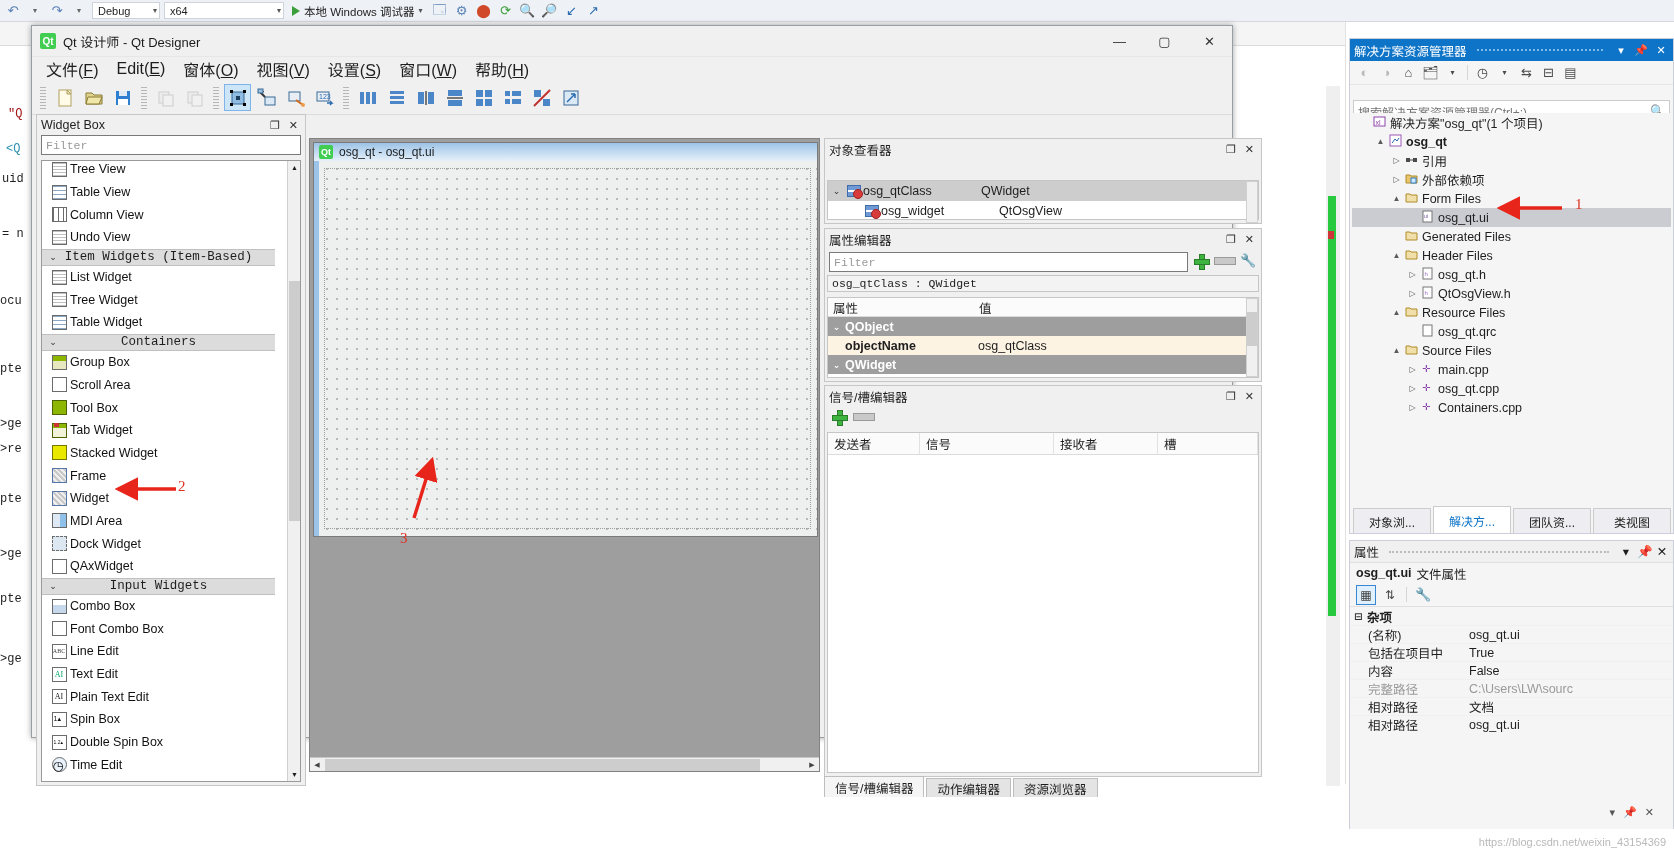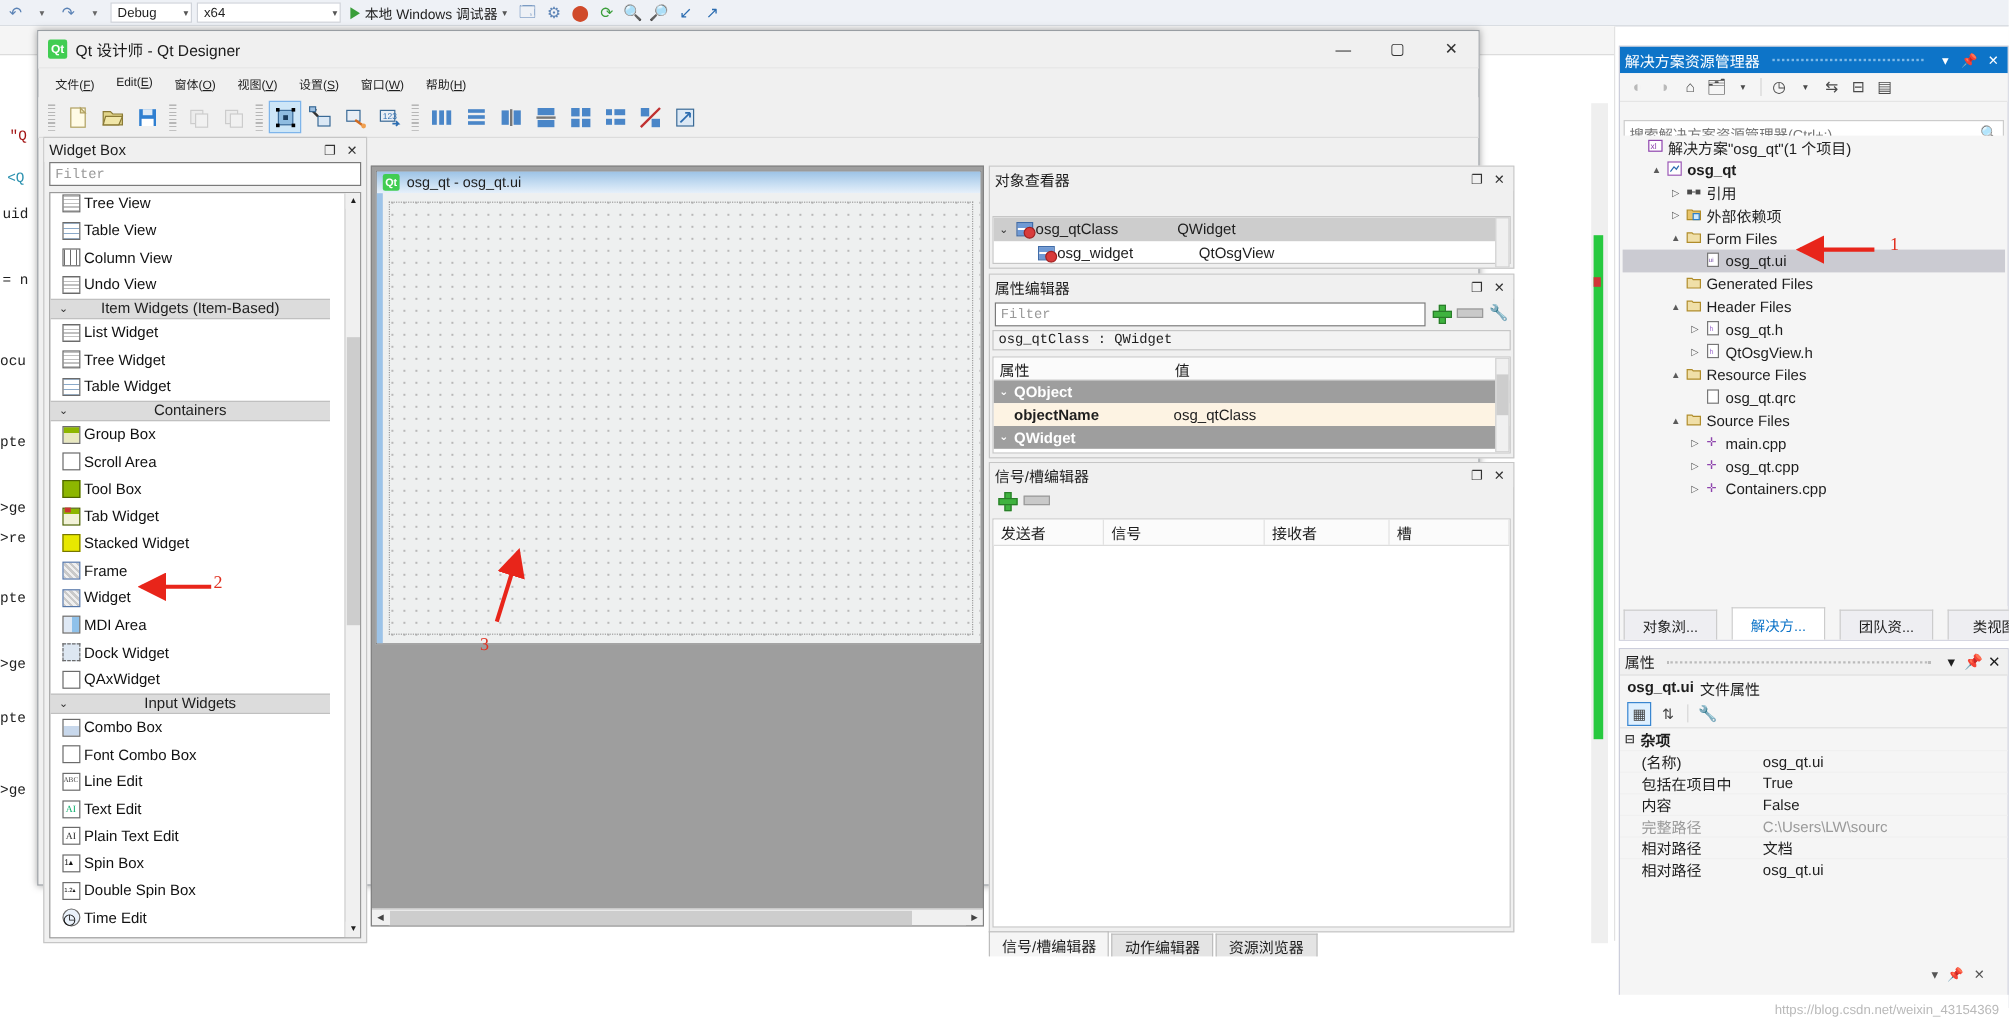--- a/index.html
+++ b/index.html
@@ -83,21 +83,21 @@
     background:#f5f5f5; overflow:hidden; }
   .tnode{ height:19px; display:flex; align-items:center; font-size:12.5px;
      white-space:nowrap; color:#1e1e1e; }
   .tnode.sel{ background:#cbcbd2; }
   .tw{ width:13px; text-align:center; color:#5a5a5a; font-size:8px; flex:0 0 13px; }
   .ticon{ width:17px; flex:0 0 17px; text-align:center; font-size:11px; }
   .tlabel{ padding-left:2px; }
   .bold{ font-weight:bold; }
   #sol-bottom-tabs{
     position:absolute; left:0; bottom:0; width:100%; height:28px;
-    background:#f5f5f5; display:flex; align-items:flex-end; padding-left:3px;gap:10px;
+    background:#f5f5f5; display:flex; align-items:flex-end; padding-left:3px;
   }
   .sbtab{ height:25px; min-width:78px; padding:0 8px; background:#eeeef2;
     border:1px solid #ccc; border-bottom:none; display:flex; align-items:center;
     justify-content:center; font-size:12px; color:#1e1e1e; margin-right:2px; }
   .sbtab.active{ background:#fff; color:#0d74c8; height:27px; }
 
   
   #props-panel{
     position:absolute; left:1349px; top:540px; width:325px; height:300px;
     background:#f5f5f5; border:1px solid #cccedb;
@@ -130,21 +130,21 @@
   #qt-titlebar{ height:31px; background:#f0f0f0; display:flex; align-items:center;
     padding-left:8px; border-bottom:1px solid #e6e6e6; }
   #qt-logo{ width:16px;height:16px;background:#41cd52;color:#fff;font-size:10px;
     font-weight:bold;display:flex;align-items:center;justify-content:center;
     border-radius:2px; }
   #qt-title-text{ margin-left:7px; font-size:13px; color:#1b1b1b; }
   #qt-wincontrols{ margin-left:auto; display:flex; height:31px; }
   .wc{ width:45px; display:flex; align-items:center; justify-content:center;
     font-size:13px; color:#333; }
   #qt-menubar{ height:24px; display:flex; align-items:center; padding-left:6px;
-    gap:2px; font-size:10px; }
+    gap:2px; font-size:16px; }
   .mi{ padding:2px 8px; }
   .mi u{ text-decoration:underline; }
   #qt-toolbar{ height:34px; display:flex; align-items:center; padding-left:4px;
     border-bottom:1px solid #dcdcdc; background:#f0f0f0; }
   .tgrip{ width:6px;height:22px;
      background:repeating-linear-gradient(to bottom,#b6b6b6 0 1px,transparent 1px 3px);
      margin:0 4px; }
   .tbtn{ width:27px;height:27px;display:flex;align-items:center;justify-content:center;
      margin:0 1px; position:relative; }
   .tbtn.on{ background:#cde6f7; border:1px solid #7eb4ea; }
@@ -165,21 +165,21 @@
   #wb-list{ position:absolute; left:4px; top:45px; right:4px; bottom:3px;
      background:#fff; border:1px solid #9a9a9a; overflow:hidden; }
   #wb-inner{ position:absolute; left:0; top:-3px; right:25px; }
   .wrow{ height:22.7px; display:flex; align-items:center; padding-left:6px;
      font-size:12.5px; color:#111; }
   .wrow .wi{ width:22px; flex:0 0 22px; display:flex; align-items:center;
      justify-content:center; }
   .wcat{ height:17px; background:#dcdcdc; display:flex; align-items:center;
      font-size:12.5px; border-top:1px solid #c0c0c0; border-bottom:1px solid #c0c0c0; }
   .wcat .ca{ width:22px; text-align:center; font-size:9px; color:#333; }
-  .wcat .ct{ flex:1; text-align:center; padding-right:22px; }
+  .wcat .ct{ flex:1; text-align:center; padding-right:22px;font-family:Liberation Mono, monospace; }
   #wb-scroll{ position:absolute; right:0; top:0; width:13px; bottom:0;
      background:#f0f0f0; border-left:1px solid #d0d0d0; }
   #wb-scroll .thumb{ position:absolute; left:1px; top:120px; width:11px;
      height:240px; background:#cdcdcd; }
   .sc-arrow{ position:absolute; left:0; width:13px; height:13px; background:#f0f0f0;
      display:flex; align-items:center; justify-content:center; font-size:7px; }
 
   
   .ic{ width:15px; height:15px; border:1px solid #6b6b6b; background:#fff;
      display:block; position:relative; }

